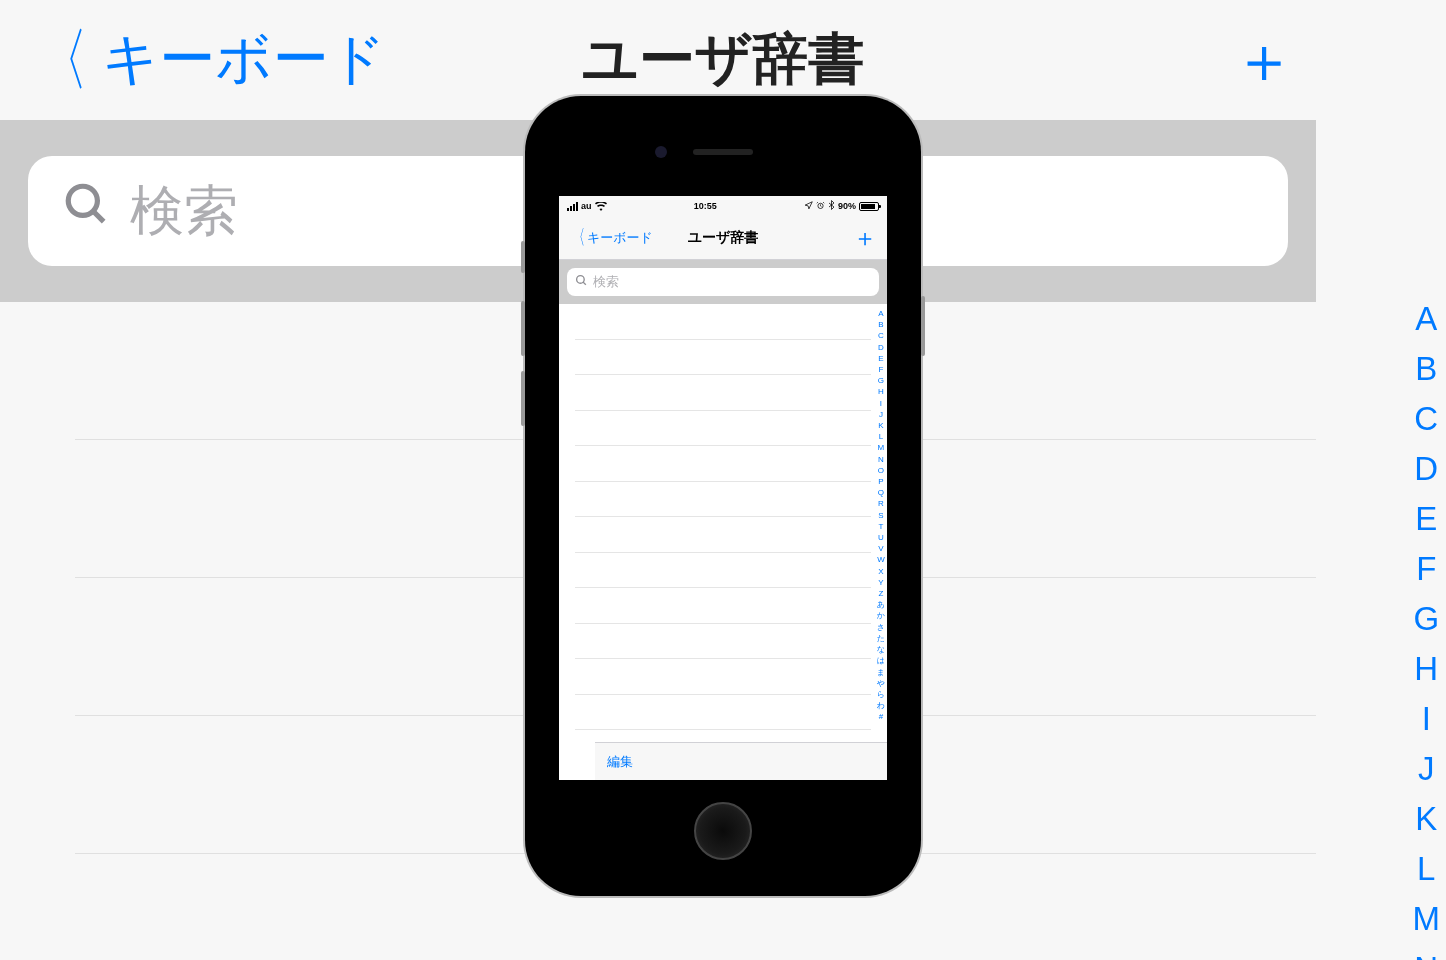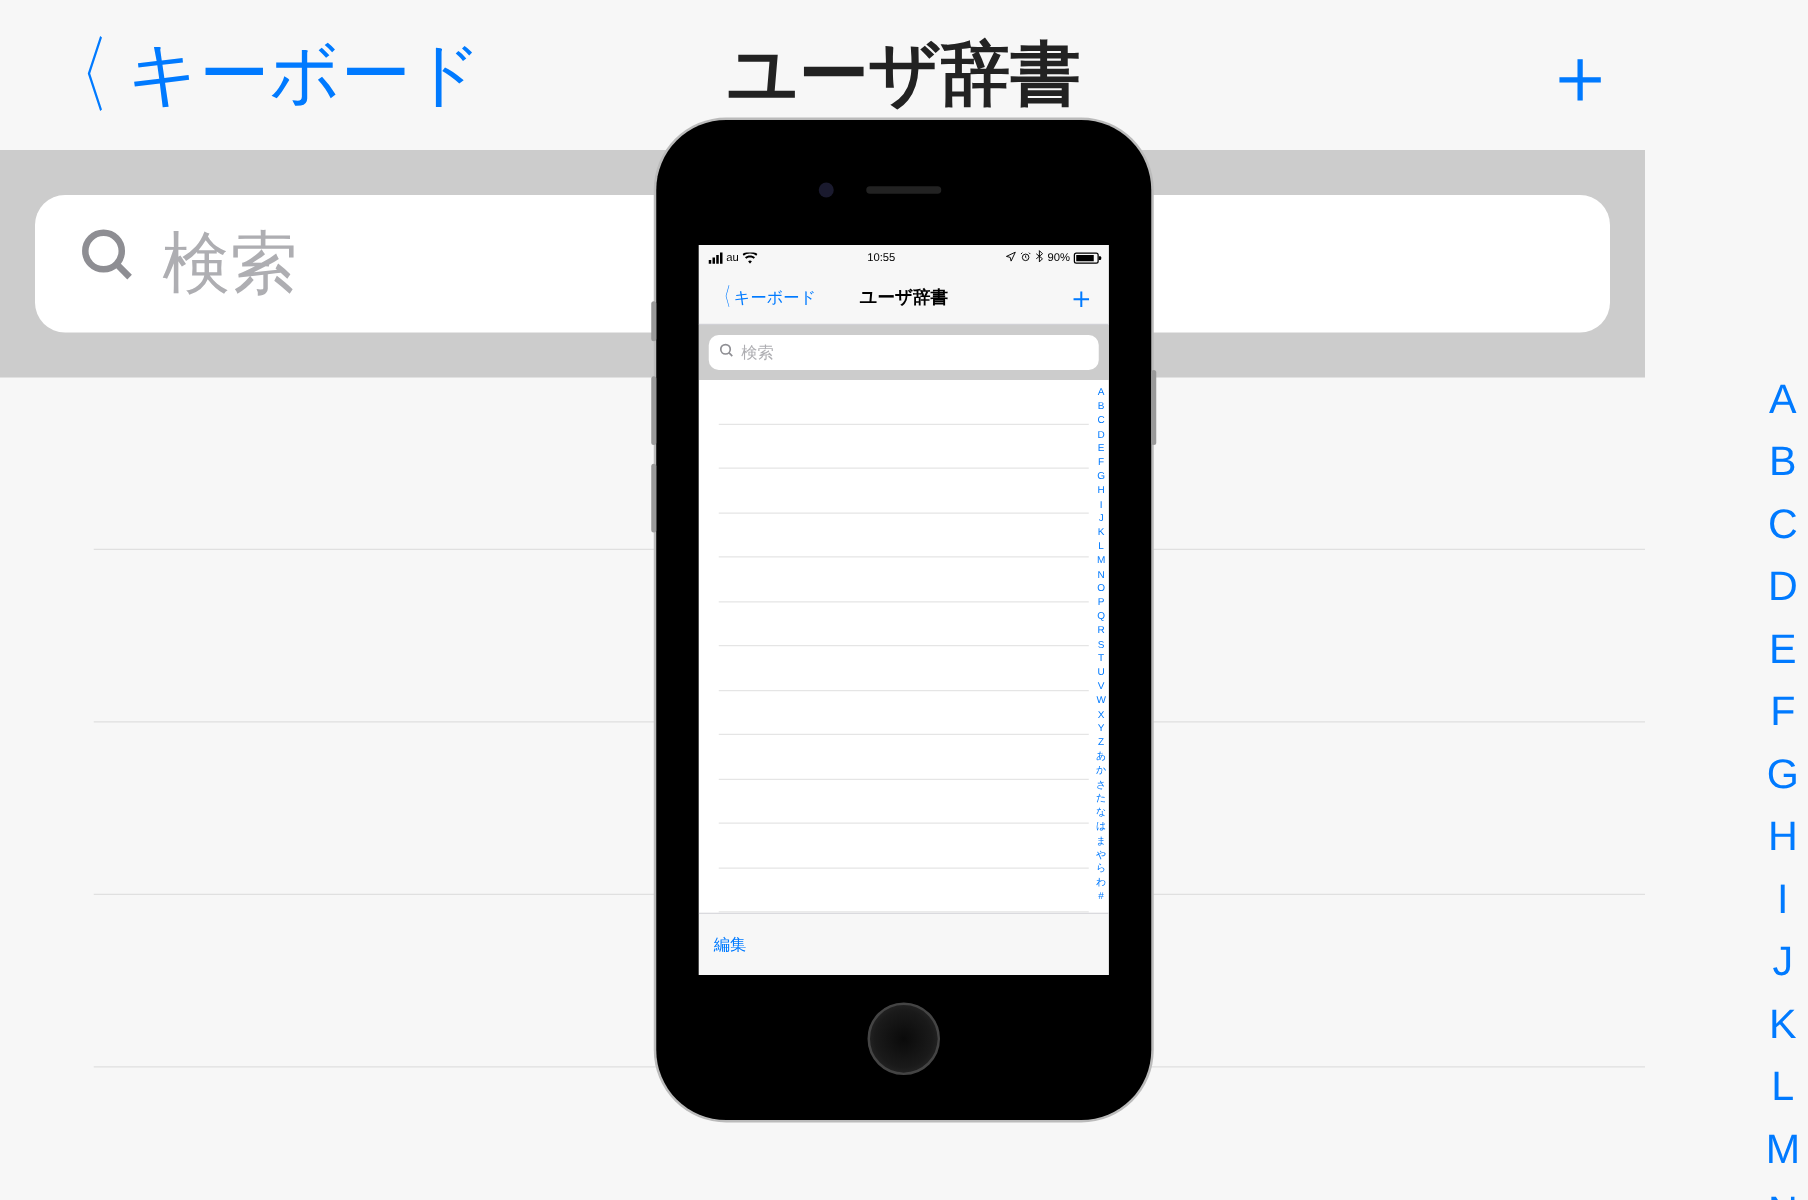--- a/index.html
+++ b/index.html
@@ -157,21 +157,21 @@
       flex-direction: column;
       overflow: hidden;
     }
     .status-bar {
       height: 20px;
       display: flex;
       align-items: center;
       justify-content: space-between;
       padding: 0 8px;
       font-size: 9px;
-      font-weight: 400;
+      font-weight: 700;
       background: #f7f7f7;
     }
     .status-left {
       display: flex;
       align-items: center;
       gap: 3px;
     }
     .status-right {
       display: flex;
       align-items: center;
@@ -294,26 +294,27 @@
       top: 4px;
       display: flex;
       flex-direction: column;
       color: #007aff;
       font-size: 8px;
       font-weight: 500;
       text-align: center;
       line-height: 11.2px;
     }
     .toolbar {
-      height: 50px;
+      height: 38px;
       background: #f7f7f7;
       border-top: 1px solid #d1d1d6;
       display: flex;
       align-items: center;
       padding: 0 12px;
+      margin-left: 36px;
     }
     .toolbar-edit {
       color: #007aff;
       font-size: 13px;
       cursor: pointer;
     }
     .home-button {
       width: 58px;
       height: 58px;
       border-radius: 50%;

